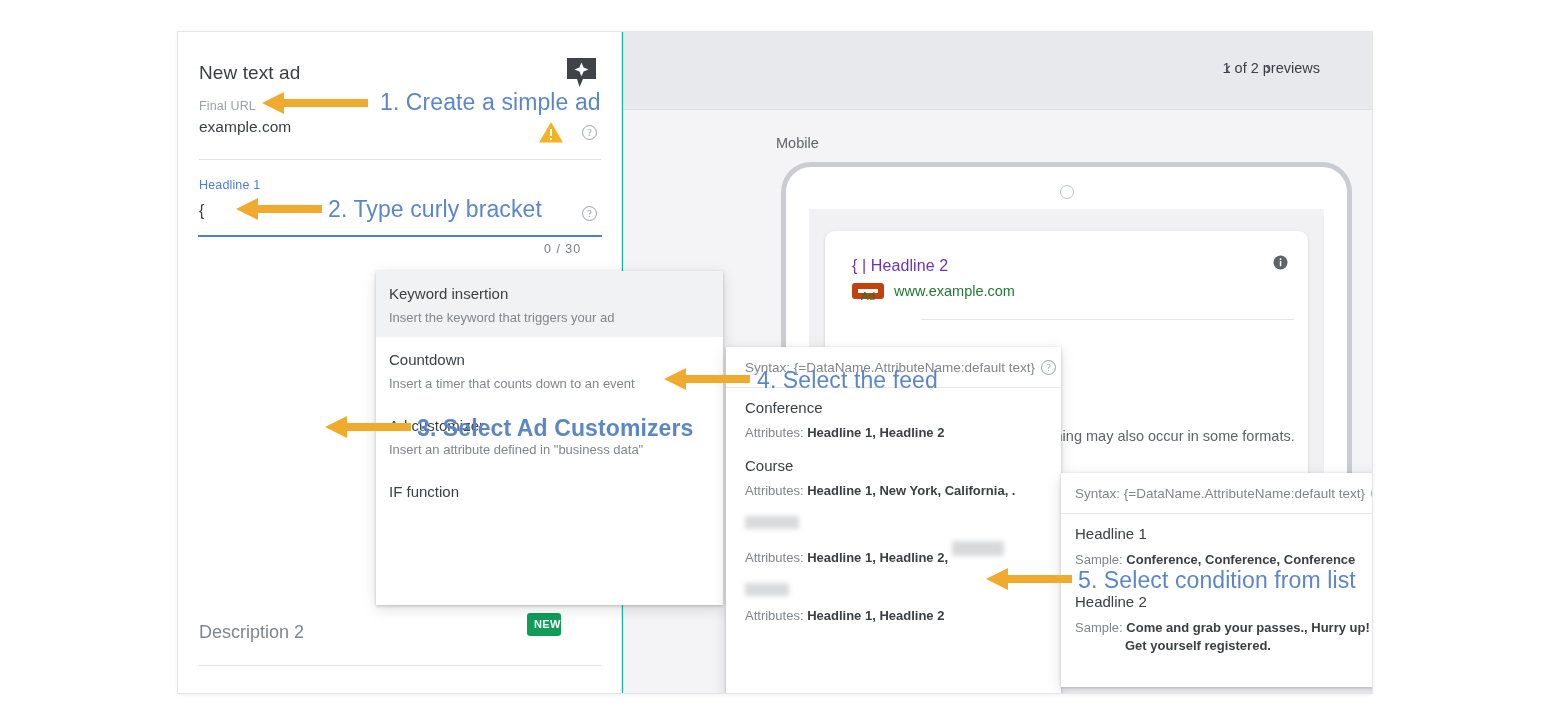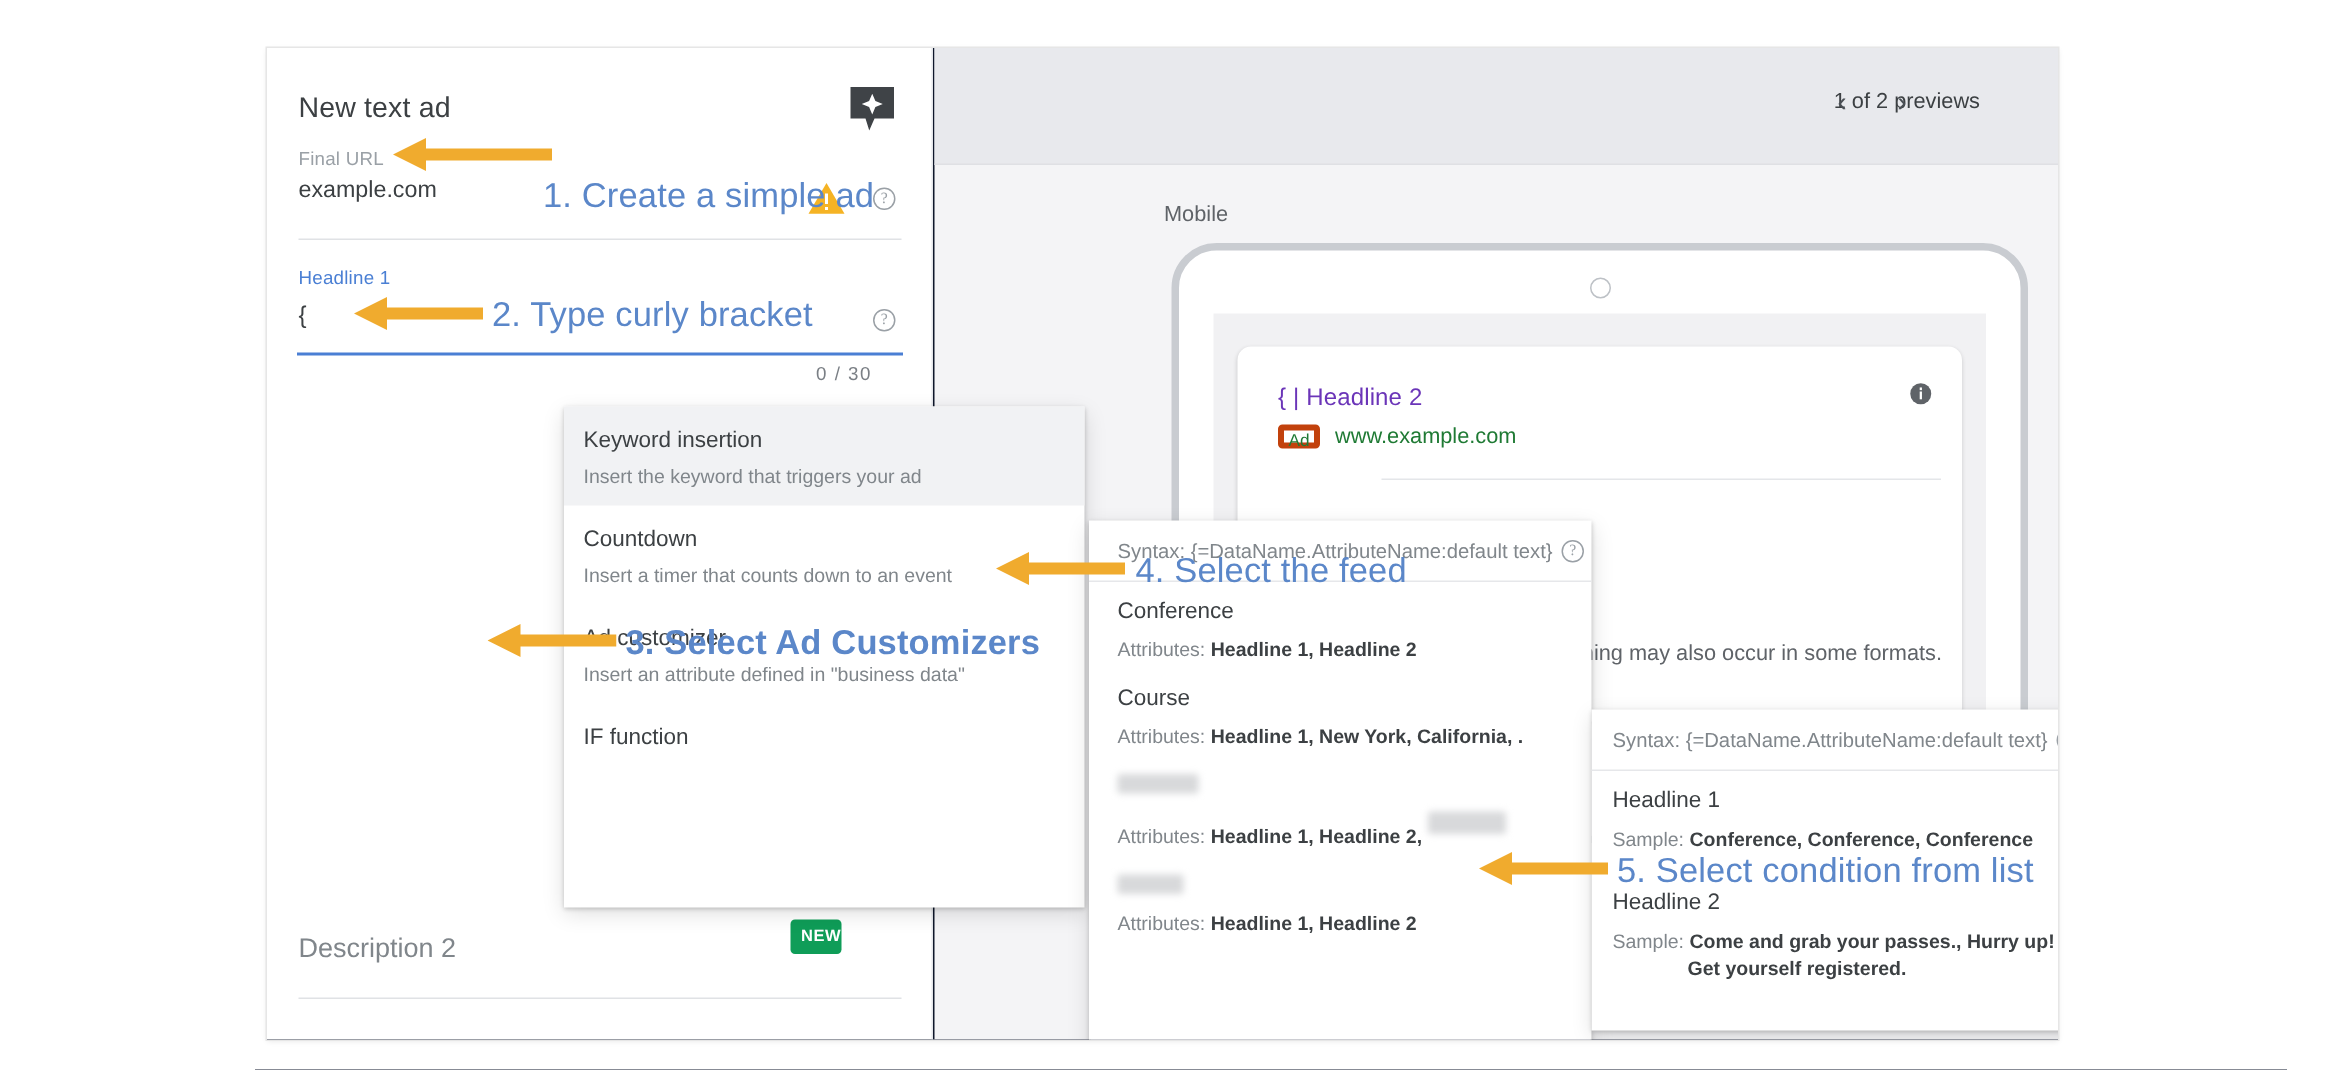--- a/index.html
+++ b/index.html
@@ -8,21 +8,21 @@
     background:#ffffff;
     font-family:"Liberation Sans", sans-serif;
     color:#3c4043;
     position:relative;
     overflow:hidden;
   }
 
   
   #app{
     position:absolute; left:178px; top:32px; width:1194px; height:661px;
-    background:#0f172a;
+    background:#14b8a6;
     box-shadow:0 0 0 1px #e6e6e6, 0 1px 4px rgba(0,0,0,.10);
     overflow:hidden;
   }
 
   
   #left-col{
     position:absolute; left:0; top:0; width:444px; height:100%;
     background:#fff;
     border-right:1px solid #e4e6ea;
   }
@@ -131,21 +131,21 @@
     position:absolute; left:16px; top:22px; right:16px; height:250px;
     background:#ffffff; border-radius:9px;
     box-shadow:0 1px 3px rgba(0,0,0,.16);
   }
   #ad-headline{
     position:absolute; left:27px; top:26px;
     font-size:16px; color:#6b35b8; letter-spacing:.1px;
   }
   #ad-url-row{ position:absolute; left:27px; top:52px; display:flex; align-items:center; gap:10px; }
   #ad-tag{
-    border:4px solid #c2410c; color:#1f7a34; border-radius:3px;
+    border:6px solid #c2410c; color:#1f7a34; border-radius:3px;
     font-size:11.5px; padding:0 3px; line-height:14px; height:16px;
   }
   #ad-url{ font-size:14.5px; color:#1f7a34; }
   #ad-rule{
     position:absolute; left:96px; right:14px; top:88px; height:1px; background:#e4e6e9;
   }
   #ad-info-icon{ position:absolute; right:20px; top:24px; }
 
   #shorten-note{
     position:absolute; left:330px; top:396px;
@@ -369,21 +369,21 @@
         <b class="l2">Get yourself registered.</b>
       </div>
     </div>
   </div>
 
 </div>
 
 <svg class="arrow" style="left:262px; top:90px;" width="106" height="26" viewBox="0 0 106 26">
   <path d="M0 13 L22 2 L22 9 L106 9 L106 17 L22 17 L22 24 Z" fill="#f0ab2e"></path>
 </svg>
-<div class="anno" style="left:362px; top:89px;margin-top:28px;">1. Create a simple ad</div>
+<div class="anno" style="left:380px; top:89px;">1. Create a simple ad</div>
 
 <svg class="arrow" style="left:236px; top:196px;" width="86" height="26" viewBox="0 0 86 26">
   <path d="M0 13 L22 2 L22 9 L86 9 L86 17 L22 17 L22 24 Z" fill="#f0ab2e"></path>
 </svg>
 <div class="anno" style="left:328px; top:196px;">2. Type curly bracket</div>
 
 <svg class="arrow" style="left:325px; top:414px;" width="86" height="26" viewBox="0 0 86 26">
   <path d="M0 13 L22 2 L22 9 L86 9 L86 17 L22 17 L22 24 Z" fill="#f0ab2e"></path>
 </svg>
 <div class="anno" style="left:417px; top:415px;font-weight:bold;">3. Select Ad Customizers</div>

